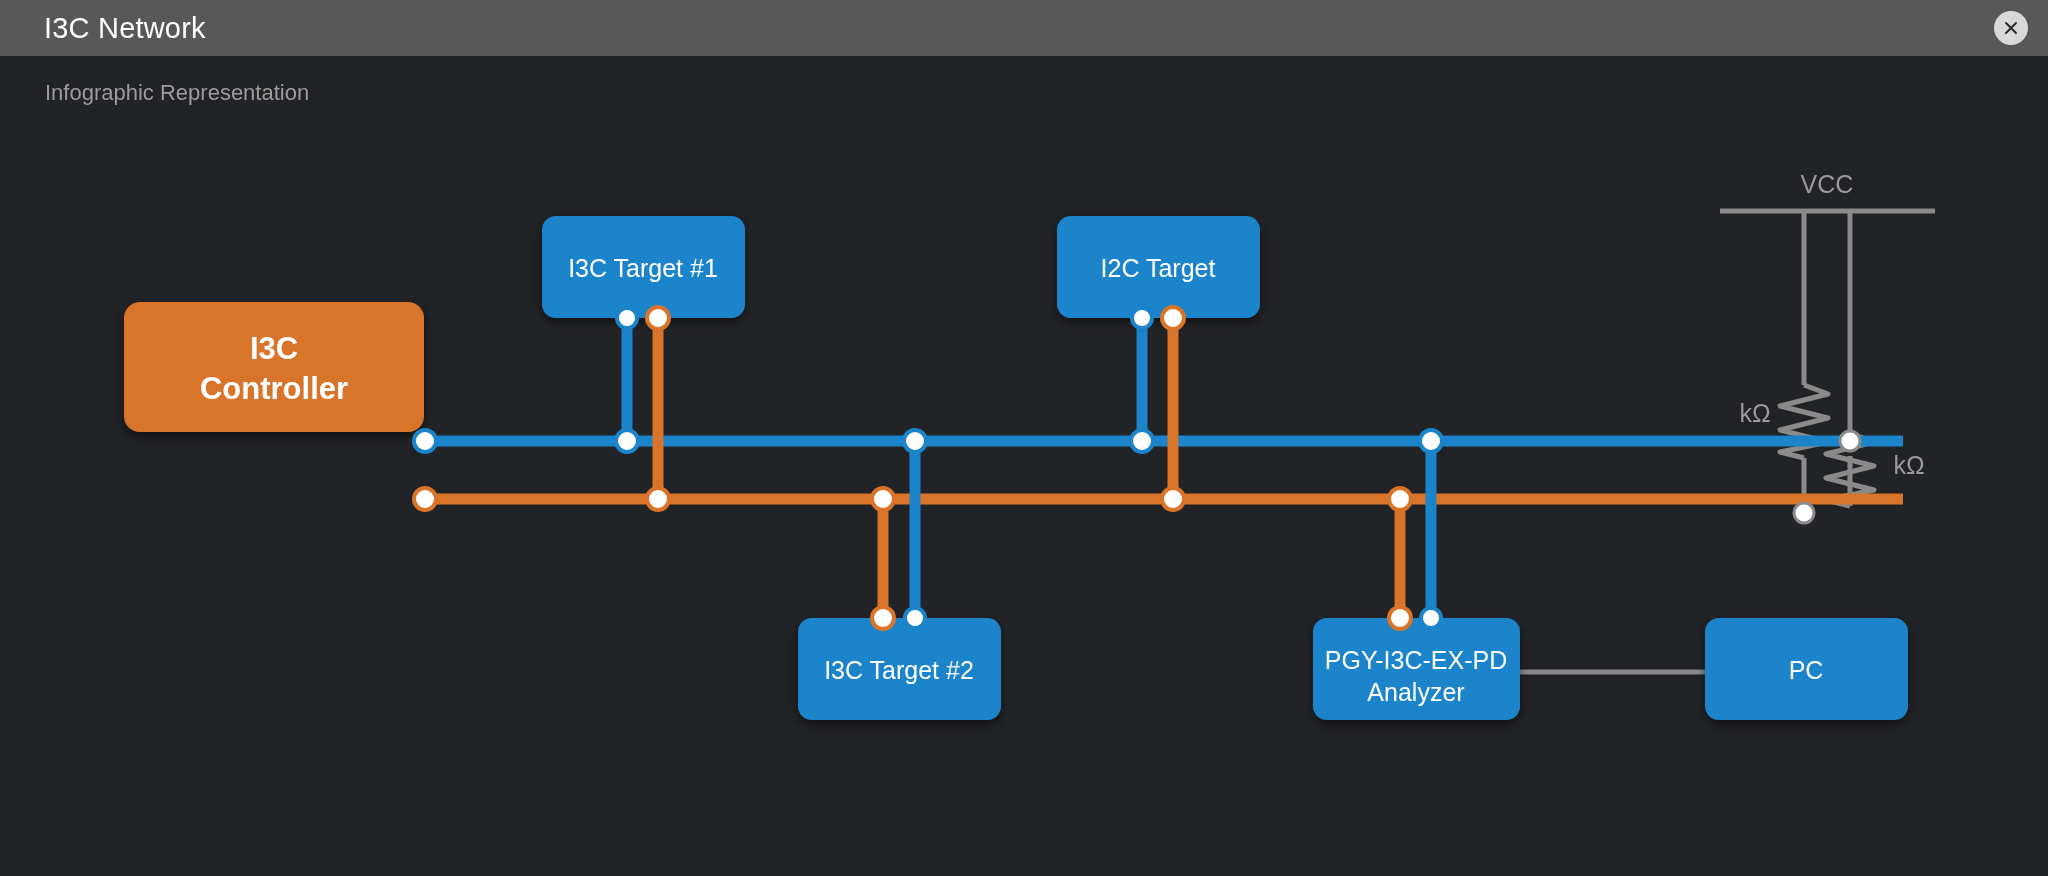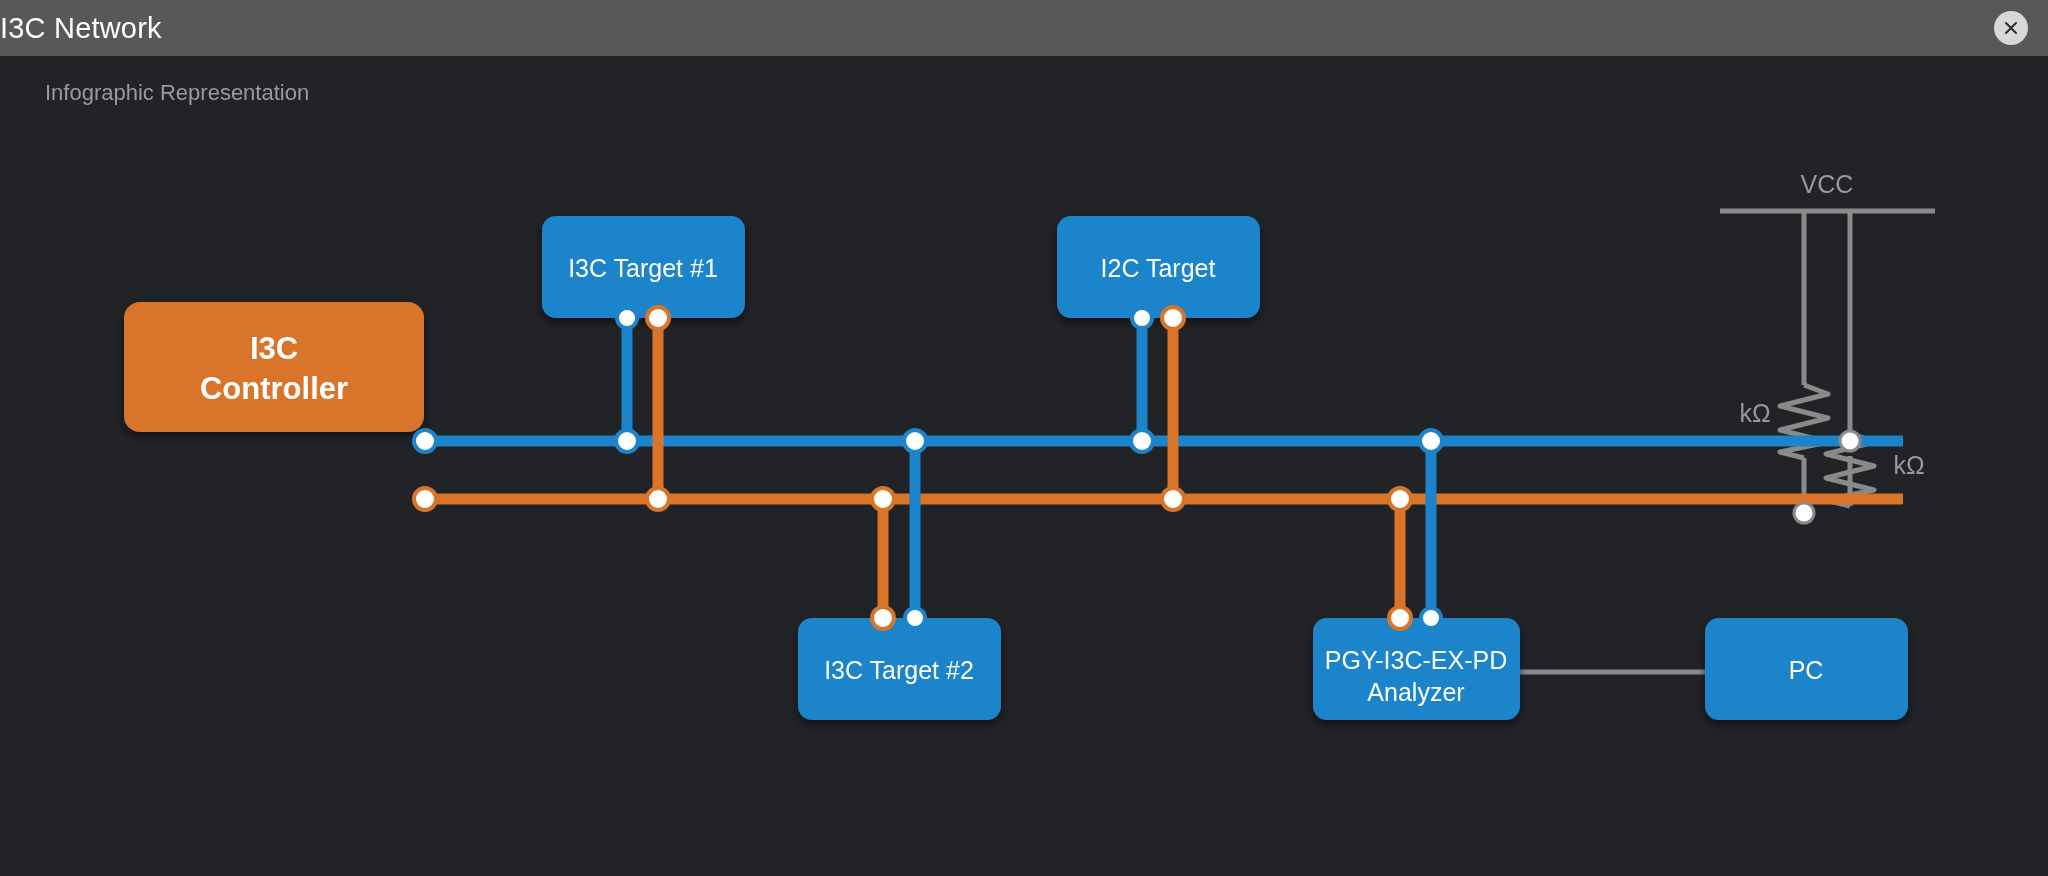--- a/index.html
+++ b/index.html
@@ -11,20 +11,21 @@
   }
 
   
   .titlebar {
     position: absolute; left: 0; top: 0;
     width: 2048px; height: 56px;
     background: #585858;
     display: flex; align-items: center;
   }
   .titlebar-title {
+    margin-left: 44px;
     color: #ffffff;
     font-size: 29px;
     letter-spacing: .2px;
     white-space: nowrap;
   }
   .close-btn {
     position: absolute; right: 20px; top: 50%;
     transform: translateY(-50%);
     width: 34px; height: 34px; border-radius: 50%;
     background: #d8d8d8;

